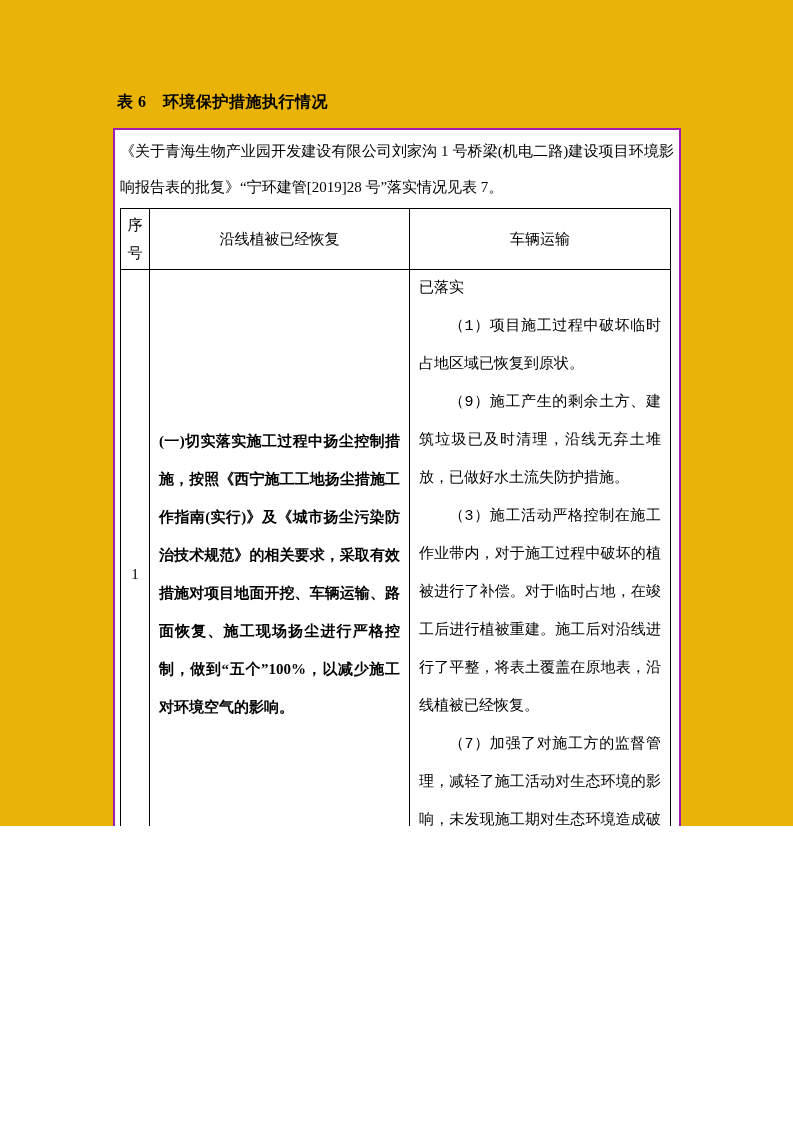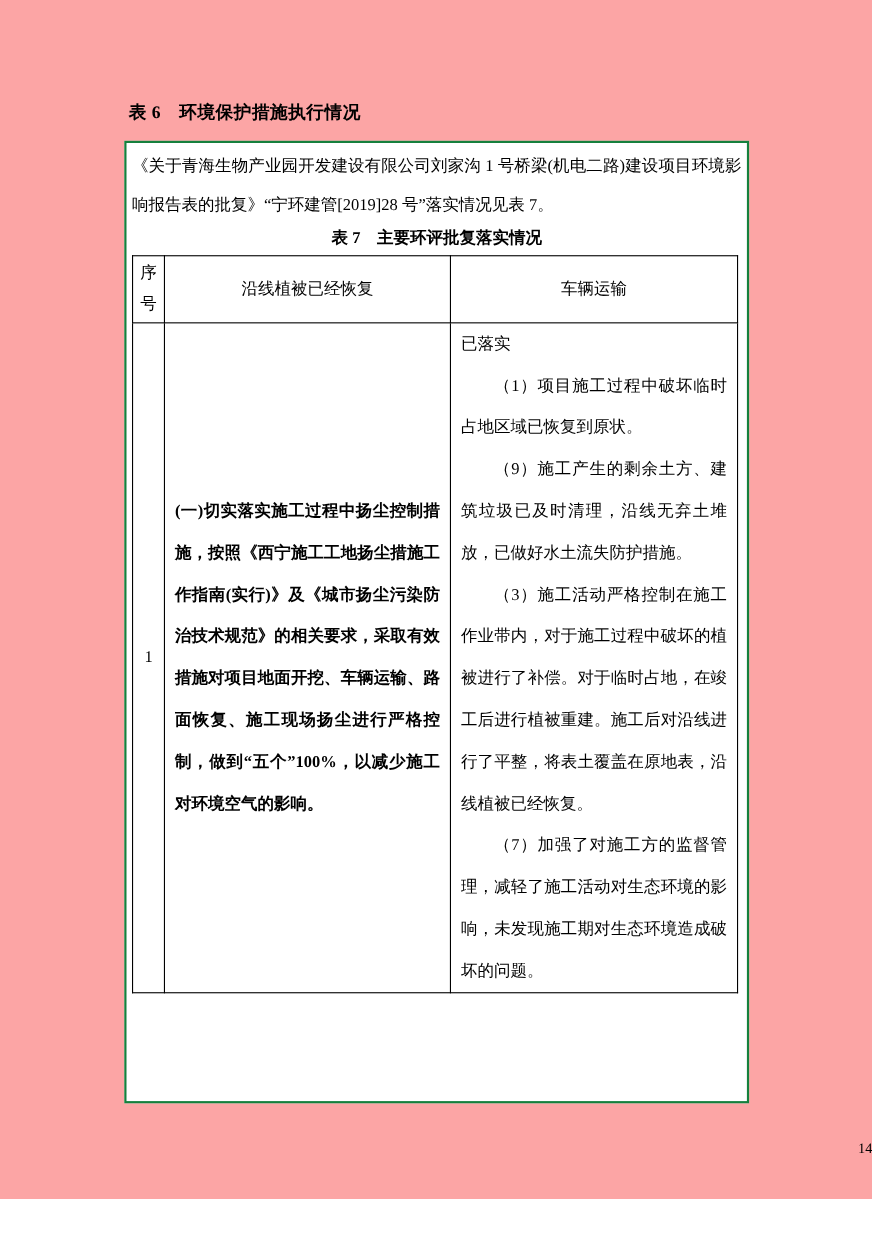--- a/index.html
+++ b/index.html
@@ -4,42 +4,42 @@
 <style>
   * { margin: 0; padding: 0; box-sizing: border-box; }
   html, body { background: #ffffff; }
   body {
     font-family: "Liberation Serif", "DejaVu Serif", serif;
     color: #000000;
   }
   .page {
     position: relative;
     width: 793px;
-    height: 1090px;
-    background: #fca5a5;
+    height: 826px;
+    background: #eab308;
     overflow: hidden;
   }
   
   .doc-title {
     position: absolute;
     left: 117px;
     top: 92px;
     font-size: 16px;
     font-weight: bold;
     letter-spacing: 0.5px;
     white-space: pre;
   }
   
   .outer-box {
     position: absolute;
     left: 113px;
     top: 128px;
     width: 568px;
     height: 875px;
-    border: 2px solid #15803d;
+    border: 2px solid #a21caf;
     background: #ffffff;
   }
   .intro {
     margin: 3px 5px 0 5px;
     font-size: 15px;
     line-height: 36px;
     text-align: justify;
   }
   .caption {
     margin-top: 1px;
@@ -82,20 +82,21 @@
     text-align: justify;
     line-height: 38px;
     word-break: break-all;
     font-weight: bold;
   }
   td.impl-cell { padding: 0 9px; }
   td.impl-cell p {
     text-align: justify;
     line-height: 38px;
     word-break: break-all;
+    font-family: Liberation Mono, monospace;
   }
   td.impl-cell p.item { text-indent: 2em; }
   .page-number {
     position: absolute;
     left: 0;
     top: 1036px;
     width: 100%;
     text-align: right;
     font-size: 13px;
   }
@@ -104,21 +105,20 @@
 <body>
 
 <div class="page">
 
   <div class="doc-title">表 6　环境保护措施执行情况</div>
 
   <div class="outer-box">
 
     <p class="intro">《关于青海生物产业园开发建设有限公司刘家沟 1 号桥梁(机电二路)建设项目环境影响报告表的批复》“宁环建管[2019]28 号”落实情况见表 7。</p>
 
-    <div class="caption">表 7　主要环评批复落实情况</div>
 
     <table class="t7">
       <colgroup>
         <col class="c0">
           <col class="c1">
           <col class="c2">
       </colgroup>
       <thead>
         <tr class="head-row">
           <th>序号</th>

